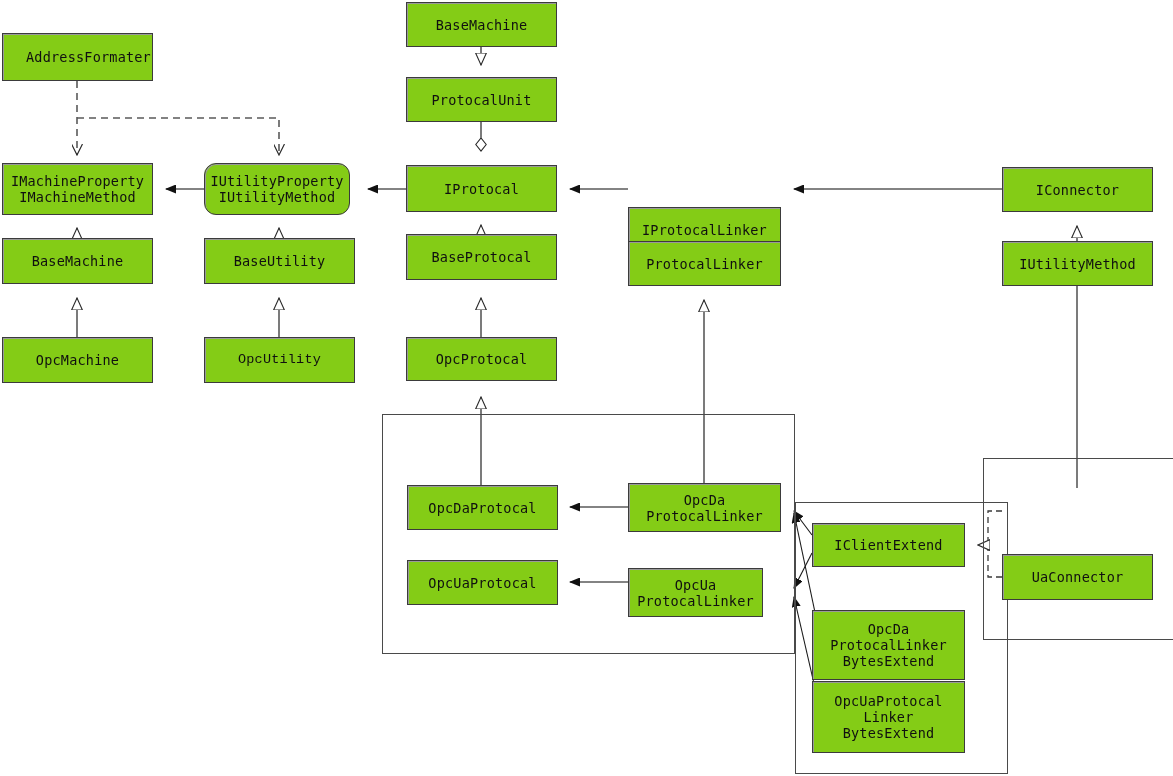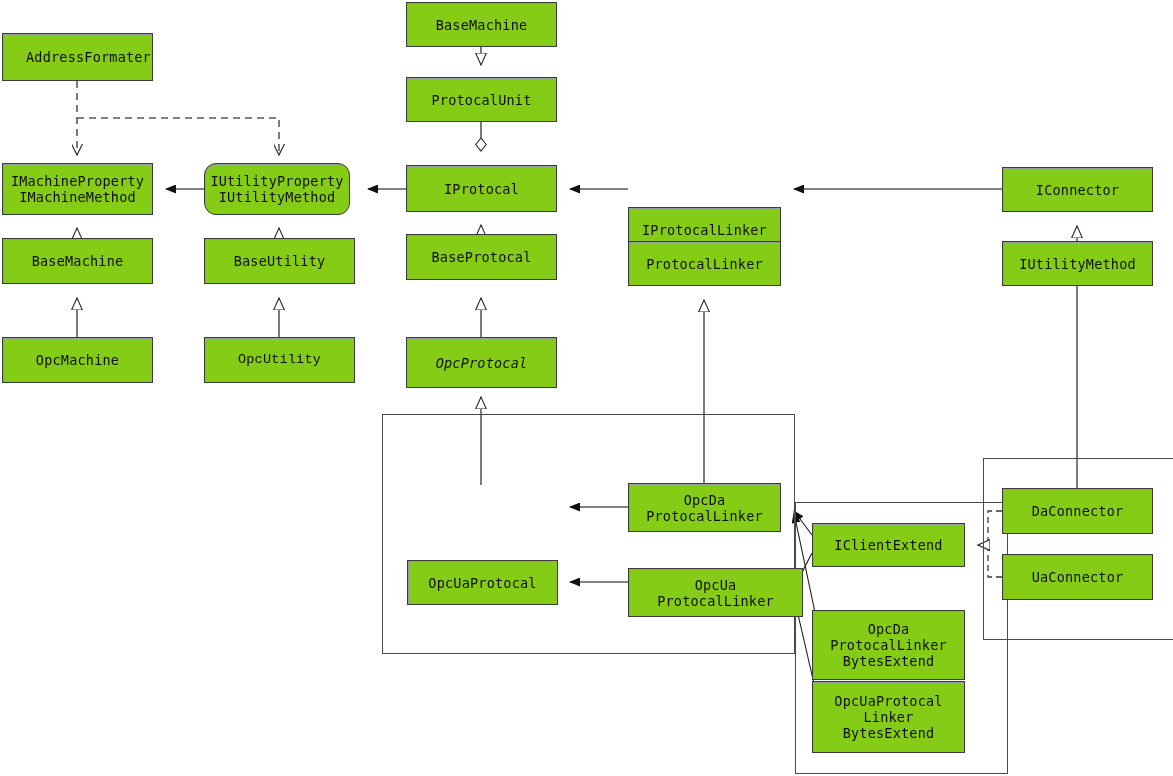--- a/index.html
+++ b/index.html
@@ -145,34 +145,34 @@
   <div class="node" style="left:406px; top:234px; width:151px; height:46px;">BaseProtocal</div>
 
   <div class="node" style="left:628px; top:241px; width:153px; height:45px;">ProtocalLinker</div>
 
   <div class="node" style="left:1002px; top:241px; width:151px; height:45px;">IUtilityMethod</div>
 
   <div class="node" style="left:2px; top:337px; width:151px; height:46px;">OpcMachine</div>
 
   <div class="node" style="left:204px; top:337px; width:151px; height:46px;font-family:Liberation Mono, monospace;">OpcUtility</div>
 
-  <div class="node" style="left:406px; top:337px; width:151px; height:51px;font-style:italic;">OpcProtocal</div>
+  <div class="node" style="left:406px; top:337px; width:151px; height:44px;">OpcProtocal</div>
 
+  <div class="node" style="left:407px; top:485px; width:151px; height:45px;">OpcDaProtocal</div>
 
   <div class="node" style="left:628px; top:483px; width:153px; height:49px;">OpcDa
 ProtocalLinker</div>
 
   <div class="node" style="left:407px; top:560px; width:151px; height:45px;">OpcUaProtocal</div>
 
-  <div class="node" style="left:628px; top:568px; width:175px; height:49px;">OpcUa
+  <div class="node" style="left:628px; top:568px; width:135px; height:49px;">OpcUa
 ProtocalLinker</div>
 
   <div class="node" style="left:812px; top:523px; width:153px; height:44px;">IClientExtend</div>
 
-  <div class="node" style="left:1002px; top:488px; width:151px; height:46px;">DaConnector</div>
 
   <div class="node" style="left:1002px; top:554px; width:151px; height:46px;">UaConnector</div>
 
   <div class="node" style="left:812px; top:610px; width:153px; height:70px;">OpcDa
 ProtocalLinker
 BytesExtend</div>
 
   <div class="node" style="left:812px; top:681px; width:153px; height:72px;">OpcUaProtocal
 Linker
 BytesExtend</div>

